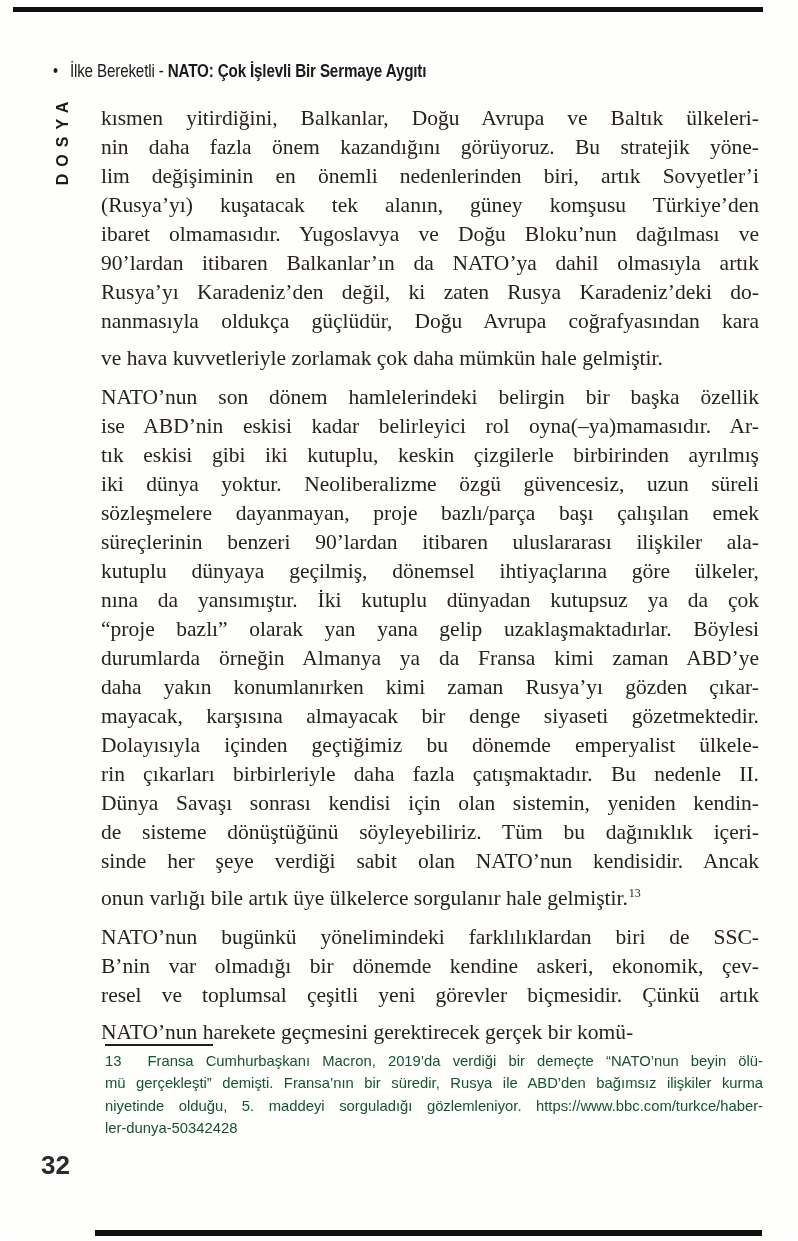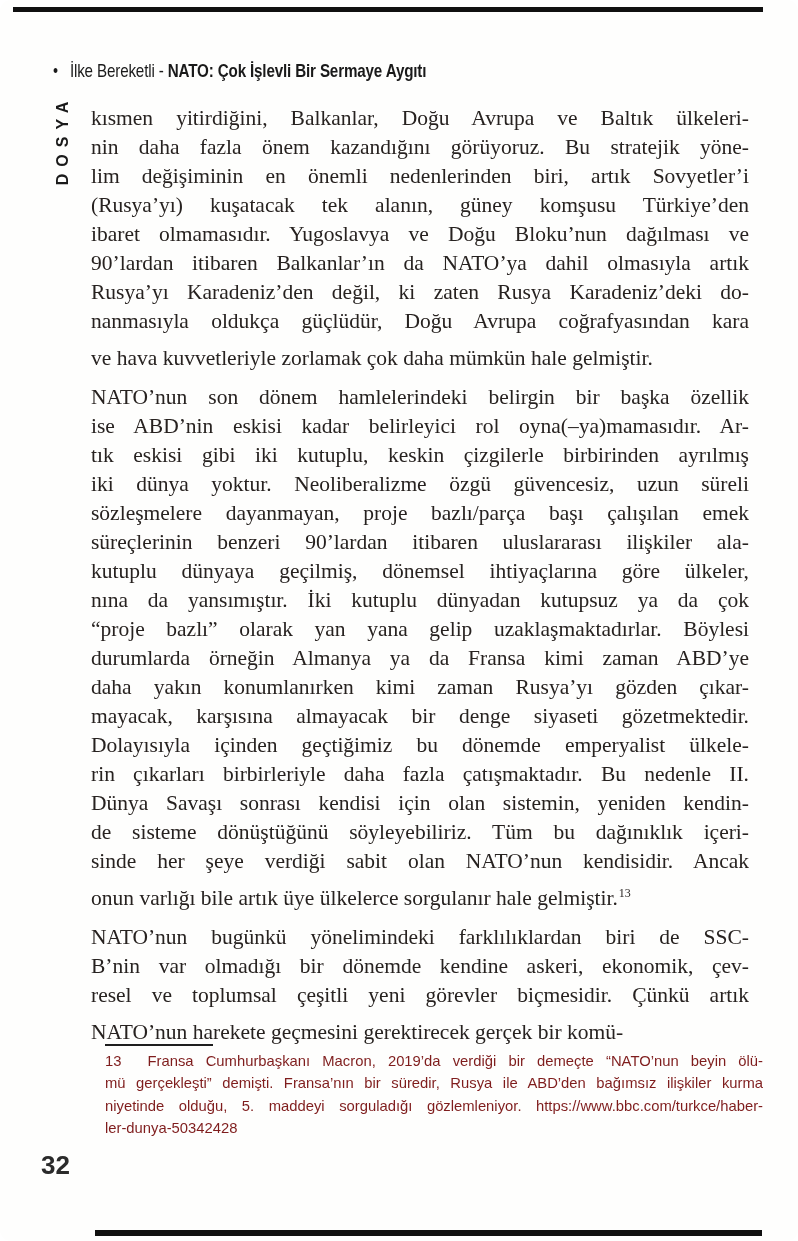--- a/index.html
+++ b/index.html
@@ -24,33 +24,33 @@
 
   .dosya { position:absolute; left:44px; top:92px; width:38px; height:96px; }
   .dosya span {
     position:absolute; left:50%; top:50%;
     transform:translate(-50%,-50%) rotate(-90deg);
     font-family:"Liberation Sans", sans-serif; font-weight:bold;
     font-size:16px; letter-spacing:7px; color:#1a1a1a; white-space:nowrap;
   }
 
   .text-block {
-    position:absolute; left:91px; top:104px; width:658px;
+    position:absolute; left:101px; top:104px; width:658px;
     font-size:21.5px; line-height:29px; color:#272220;
   }
   .para { margin:0 0 10px 0; }
   .line { text-align:justify; text-align-last:justify; }
   .line.last { text-align-last:left;margin-top:8px; }
   sup.fnref { font-size:12px; line-height:0; vertical-align:super; margin-left:1px; }
 
   .fn-rule { position:absolute; left:105px; top:1044px; width:108px; height:2px; background:#1e1e1e; }
   .footnote {
     position:absolute; left:105px; top:1050px; width:658px;
     font-family:"Liberation Sans", sans-serif;
-    font-size:14.8px; line-height:22.4px; color:#7f1d1d;
+    font-size:14.8px; line-height:22.4px; color:#14532d;
   }
   .fn-line { text-align:justify; text-align-last:justify; }
   .fn-line.last { text-align-last:left; }
   .fn-num { margin-right:26px; }
 
   .page-num {
     position:absolute; left:41px; top:1150px;
     font-family:"Liberation Sans", sans-serif;
     font-weight:bold; font-size:26px; color:#2b2b2b;
   }

